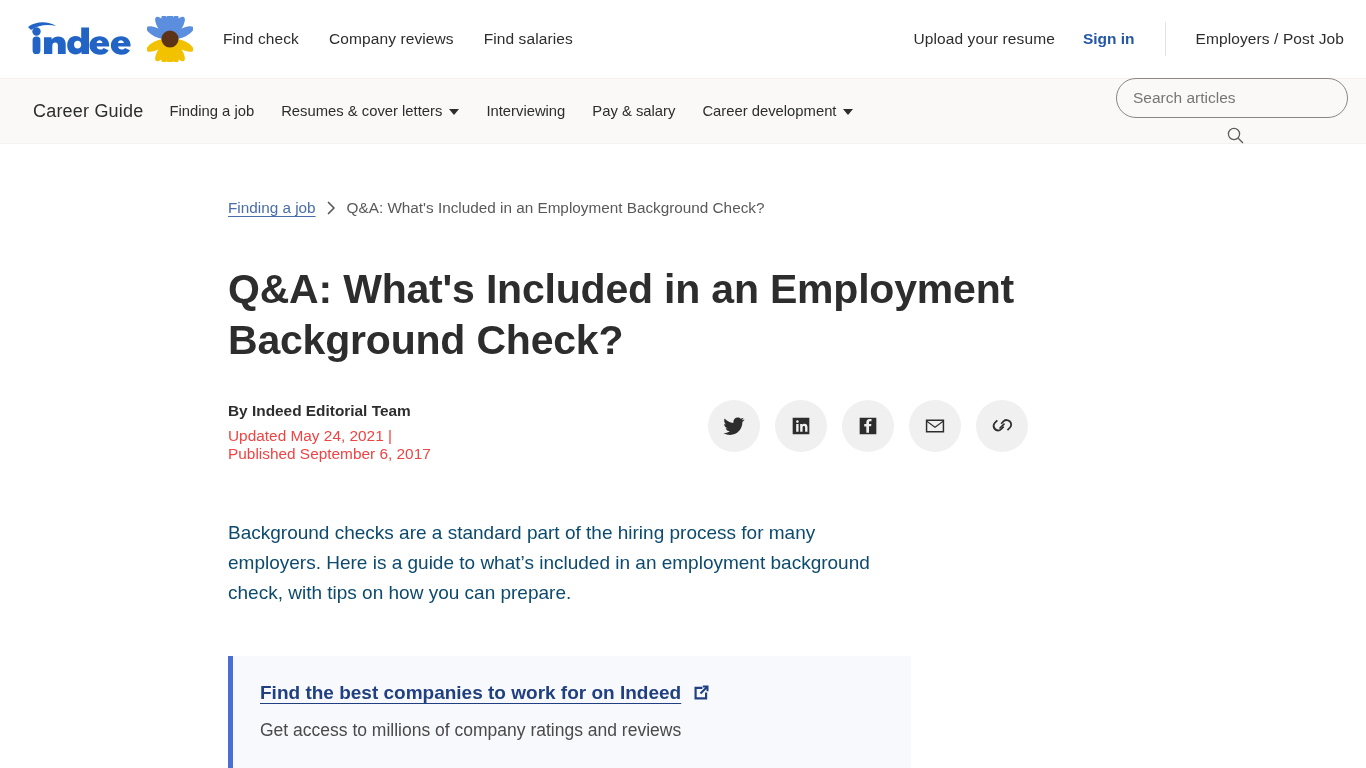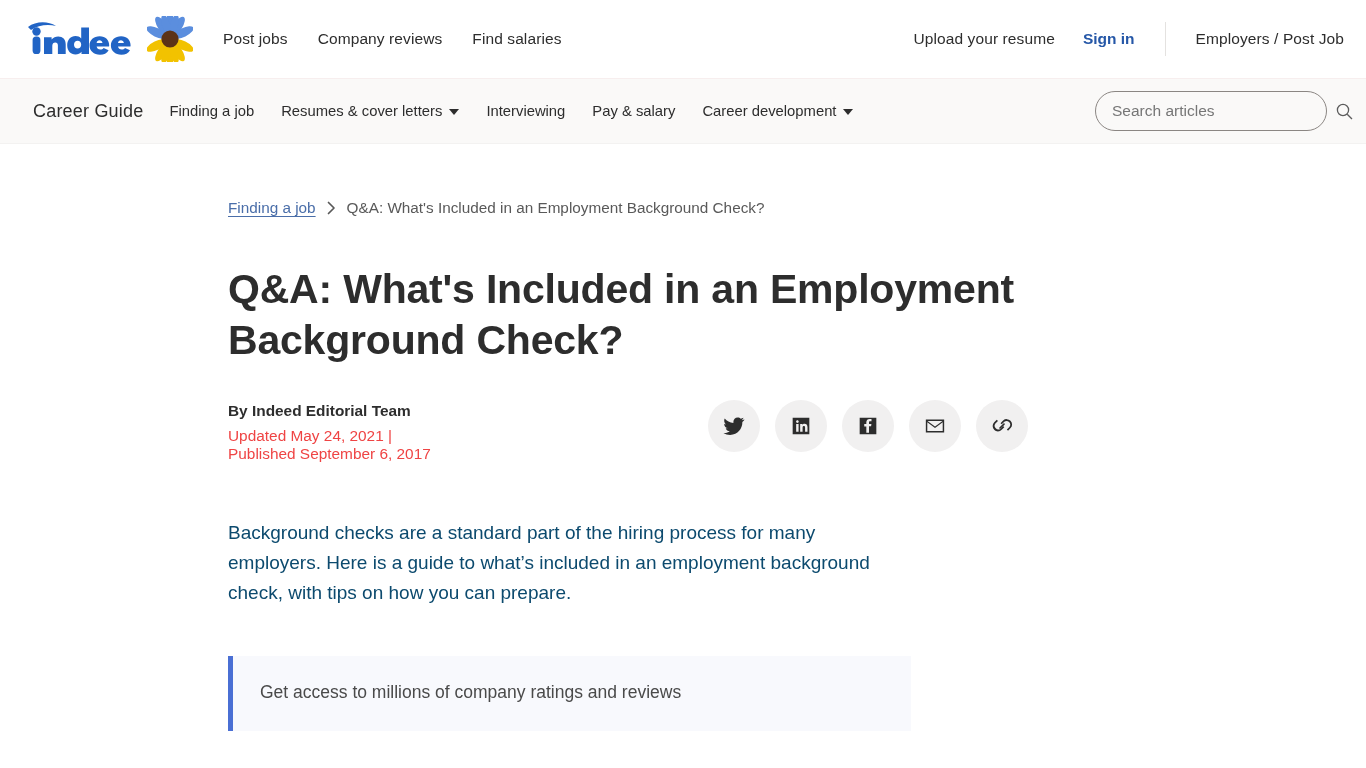--- a/index.html
+++ b/index.html
@@ -100,20 +100,21 @@
     position: relative;
     top: 1px;
   }
 
   .cg-search-area {
     margin-left: auto;
     display: flex;
     align-items: center;
     gap: 8px;
     padding-right: 0;
+    flex-direction: column;
   }
   .search-box {
     width: 232px;
     height: 40px;
     border: 1px solid #8b8683;
     border-radius: 22px;
     background: #faf9f8;
     padding: 0 16px;
     font-size: 15.5px;
     font-family: "Liberation Sans", sans-serif;
@@ -264,21 +265,21 @@
             <ellipse cx="0" cy="15" rx="4.4" ry="11" transform="rotate(-64)"></ellipse>
             <ellipse cx="0" cy="15" rx="4.0" ry="10" transform="rotate(16)"></ellipse>
             <ellipse cx="0" cy="15" rx="4.0" ry="10" transform="rotate(-16)"></ellipse>
           </g>
           <circle cx="0" cy="0" r="8.6" fill="#5c3317"></circle>
         </g>
       </svg>
     </a>
 
     <div class="gnav-links">
-      <a class="gnav-link" href="#">Post jobs</a>
+      <a class="gnav-link" href="#">Find check</a>
       <a class="gnav-link" href="#">Company reviews</a>
       <a class="gnav-link" href="#">Find salaries</a>
     </div>
   </div>
 
   <div class="gnav-right">
     <a class="gnav-link" href="#">Upload your resume</a>
     <a class="signin-link" href="#">Sign in</a>
     <div class="gnav-divider"></div>
     <a class="gnav-link" href="#">Employers / Post Job</a>
@@ -367,17 +368,26 @@
             <path d="M7.6 17.9c-1.5 0-3-.6-4.1-1.7a5.8 5.8 0 0 1 0-8.2l2.8-2.8 1.3 1.3L4.8 9.3a4 4 0 0 0 5.6 5.6l2.8-2.8 1.3 1.3-2.8 2.8a5.8 5.8 0 0 1-4.1 1.7z"></path>
             <path d="M16.4 6.1 13.6 8.9l1.3 1.3 2.8-2.8a4 4 0 0 1 5.6 5.6l-2.8 2.8 1.3 1.3 2.8-2.8a5.8 5.8 0 0 0-8.2-8.2z" transform="translate(-3.2 0)"></path>
           </svg>
         </button>
       </div>
     </div>
 
     <p class="intro">Background checks are a standard part of the hiring process for many employers. Here is a guide to what’s included in an employment background check, with tips on how you can prepare.</p>
 
     <div class="callout">
+      <a class="callout-link" href="#">
+        <span>Find the best companies to work for on Indeed</span>
+        <span class="ext-icon">
+          <svg width="21" height="21" viewBox="0 0 24 24">
+            <path d="M4 5.5h9V8H6.5v9.5H16V12h2.5v8H4V5.5z" fill="#204081"></path>
+            <path d="M13.5 4H20v6.5h-2.3V7.9l-6.1 6.1-1.6-1.6 6.1-6.1h-2.6V4z" fill="#204081"></path>
+          </svg>
+        </span>
+      </a>
       <div class="callout-sub">Get access to millions of company ratings and reviews</div>
     </div>
 
   </div>
 </div>
 
 </body></html>

